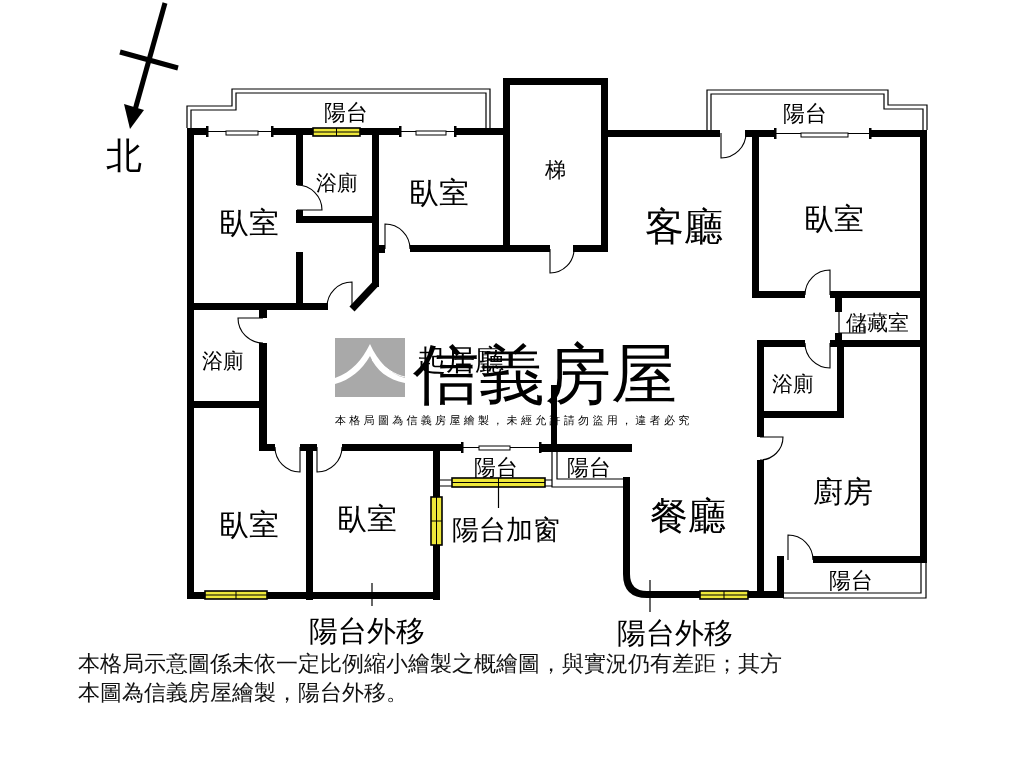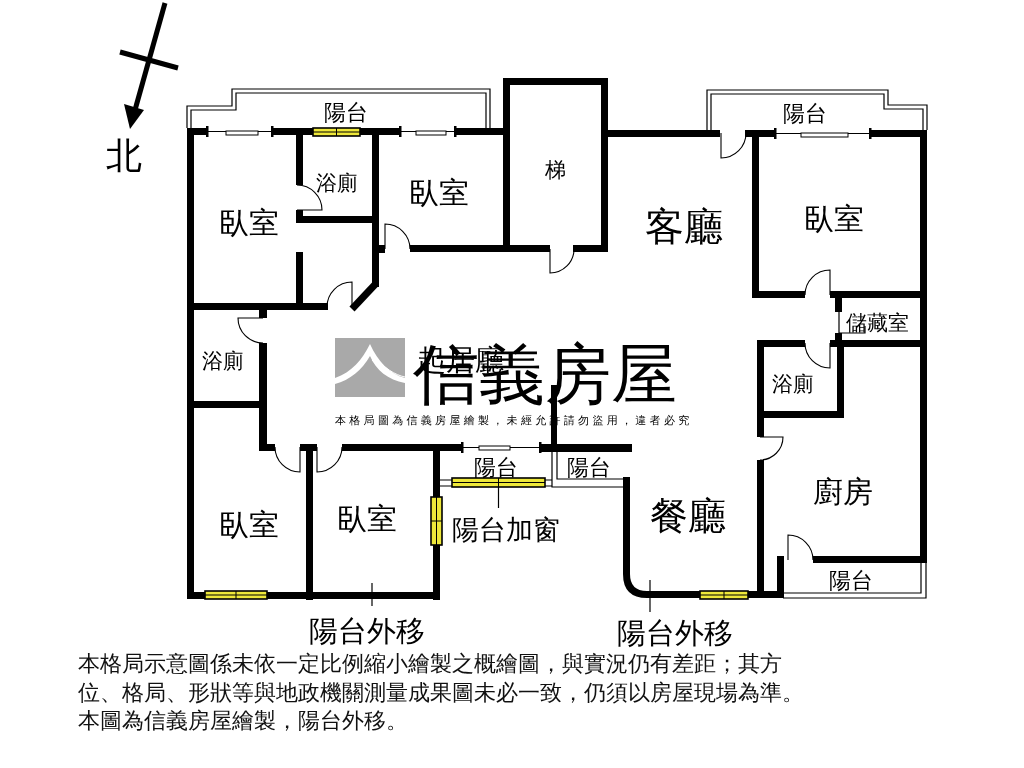--- a/index.html
+++ b/index.html
@@ -225,15 +225,14 @@
 
   <g>
     <text x="452" y="539" font-size="27">陽台加窗</text>
     <text x="309" y="641" font-size="29">陽台外移</text>
     <text x="617" y="643" font-size="29">陽台外移</text>
   </g>
 </svg>
 
 <div class="disclaimer">
   <div>本格局示意圖係未依一定比例縮小繪製之概繪圖，與實況仍有差距；其方</div>
-  <div>位、格局、形狀等與地政機關測量成果圖未必一致，仍須以房屋現場為準。</div>
   <div>本圖為信義房屋繪製，陽台外移。</div>
 </div>
 
 </body></html>

